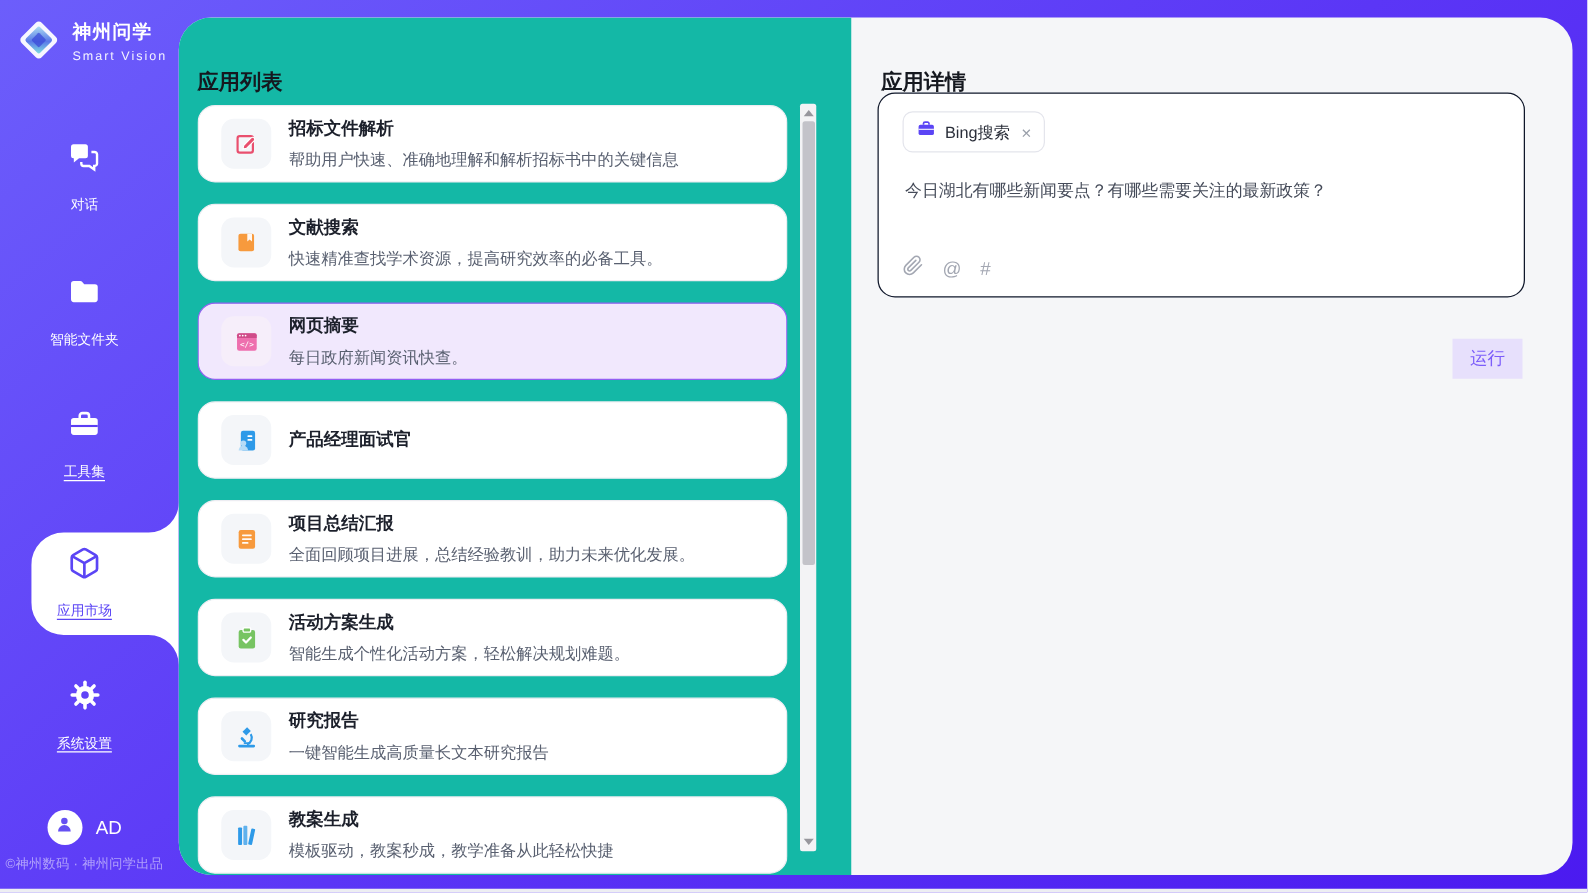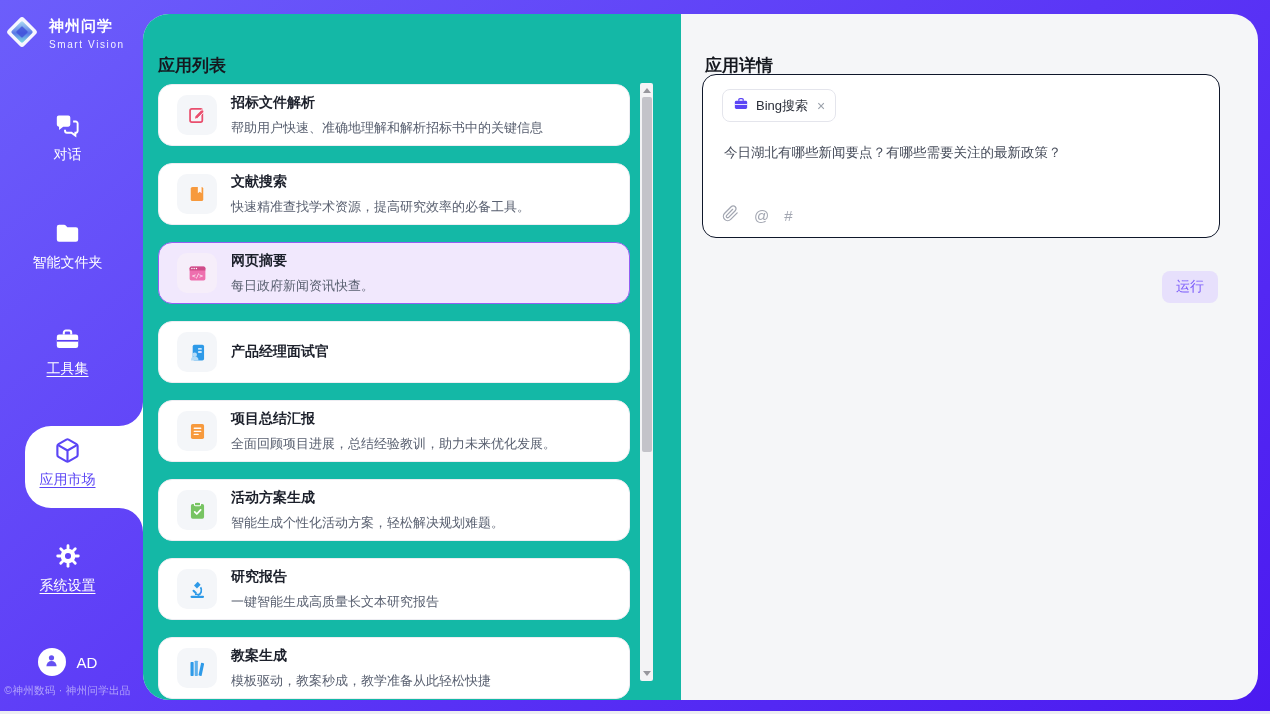--- a/index.html
+++ b/index.html
@@ -4,28 +4,28 @@
 <style>
   * { box-sizing: border-box; }
   html,body { margin:0; padding:0; }
   body { font-family: "Liberation Sans", "DejaVu Sans", sans-serif; }
   .stage { position:relative; width:1270px; height:714px; overflow:hidden;
            background: linear-gradient(140deg,#6c5efb 0%, #5b36f6 52%, #4b1af0 100%); }
   .bottom-strip { position:absolute; left:0; right:0; bottom:0; height:3px; background:#edeef2; }
 
   
   .sidebar { position:absolute; left:0; top:0; width:135px; height:100%; }
-  .logo { position:absolute; left:3px; top:13px; display:flex; gap:8px; align-items:center; }
+  .logo { position:absolute; left:12px; top:13px; display:flex; gap:8px; align-items:center; }
   .logo-text { display:flex; flex-direction:column; }
   .logo-name { font-size:15px; font-weight:700; color:#fff; letter-spacing:1px; line-height:1.1; }
   .logo-sub  { font-size:10px; color:rgba(255,255,255,.92); letter-spacing:1.6px; margin-top:5px; }
   .tab-blob  { position:absolute; left:25px; top:402px; width:118px; height:130px; }
   .nav-item  { position:absolute; left:0; width:100%; text-align:center; cursor:pointer; }
   .nav-icon  { display:block; margin:0 auto; height:27px; }
-  .nav-label { display:inline-block; font-size:14px; color:#fff; margin-top:7px; }
+  .nav-label { display:inline-block; font-size:11px; color:#fff; margin-top:17px; }
   .nav-label.u { text-decoration:underline; text-underline-offset:2.5px; }
   .nav-item.active .nav-label { color:#5b45f5; }
   .user-row { position:absolute; top:648px; left:0; width:100%; display:flex; justify-content:center; align-items:center; gap:11px; cursor:pointer; }
   .avatar { width:28px; height:28px; border-radius:50%; background:#fff; display:flex; align-items:center; justify-content:center; }
   .user-name { color:#fff; font-size:15px; }
   .side-footer { position:absolute; bottom:16px; width:100%; text-align:center; font-size:10.5px; color:rgba(255,255,255,.5); letter-spacing:.3px; }
 
   
   .main { position:absolute; left:143px; top:14px; width:1115px; height:686px;
           background:#f5f6f8; border-radius:26px; overflow:hidden; }
@@ -57,21 +57,21 @@
   .detail-panel .panel-title { position:absolute; left:24px; top:26px; }
   .prompt-card { position:absolute; left:21px; top:60px; width:518px; height:164px;
                  background:#fff; border:1px solid #0f172a; border-radius:14px; cursor:text; }
   .chip { position:absolute; left:19px; top:14px; height:33px; display:inline-flex; align-items:center; gap:7px;
           border:1px solid #e4e5ec; border-radius:8px; padding:0 10px; background:#fff; cursor:default; }
   .chip-label { font-size:13px; color:#2a2e39; }
   .chip-close { font-size:14px; color:#9aa0aa; margin-left:2px; cursor:pointer; line-height:1; }
   .query { position:absolute; left:21px; top:69px; font-size:13.5px; color:#454b59; width:476px; }
   .prompt-toolbar { position:absolute; left:19px; bottom:11px; display:flex; gap:15px; align-items:center; color:#a3a7b2; }
   .tb-txt { font-size:15px; cursor:pointer; }
-  .run-btn { position:absolute; top:257px; right:40px; border:none; border-radius:8px;
+  .run-btn { position:absolute; top:257px; right:40px; border:none; border-radius:0;
              padding:7px 14px; font-size:14px; cursor:pointer; font-family:inherit; }
 </style>
 </head>
 <body>
 
 <div class="stage">
 
   <aside class="sidebar">
     <div class="logo">
       <span id="logo-gem"><svg width="38" height="38" viewBox="0 0 40 40">

